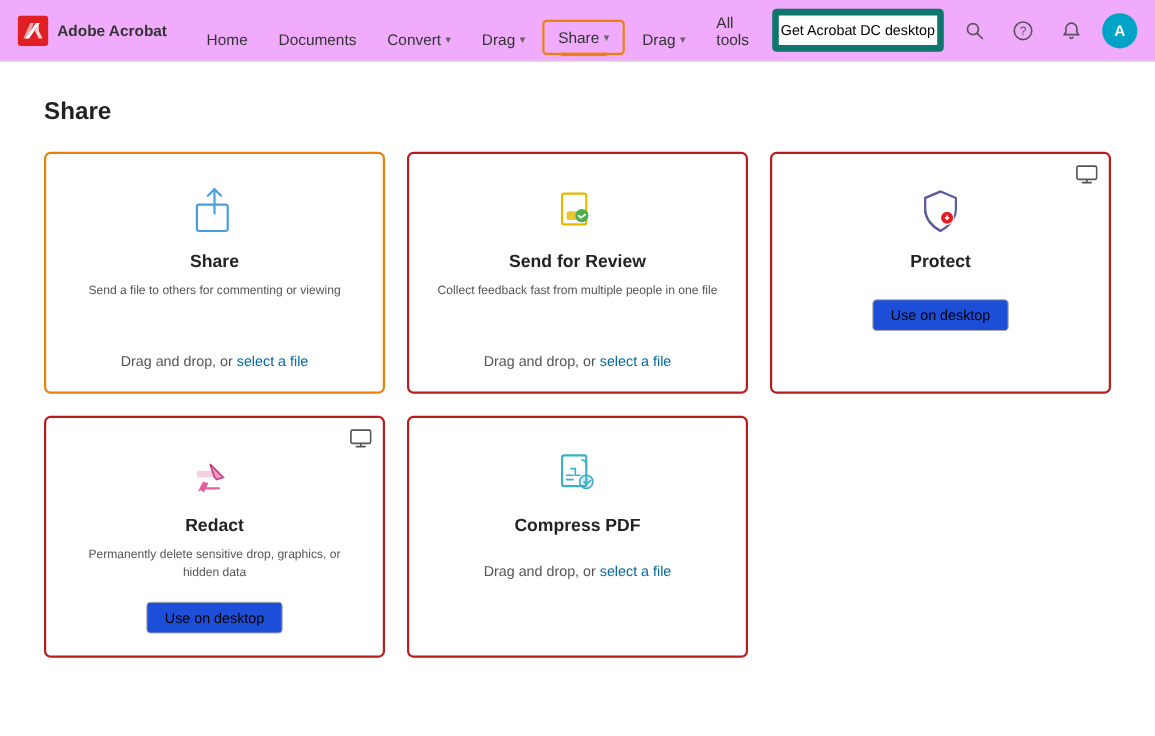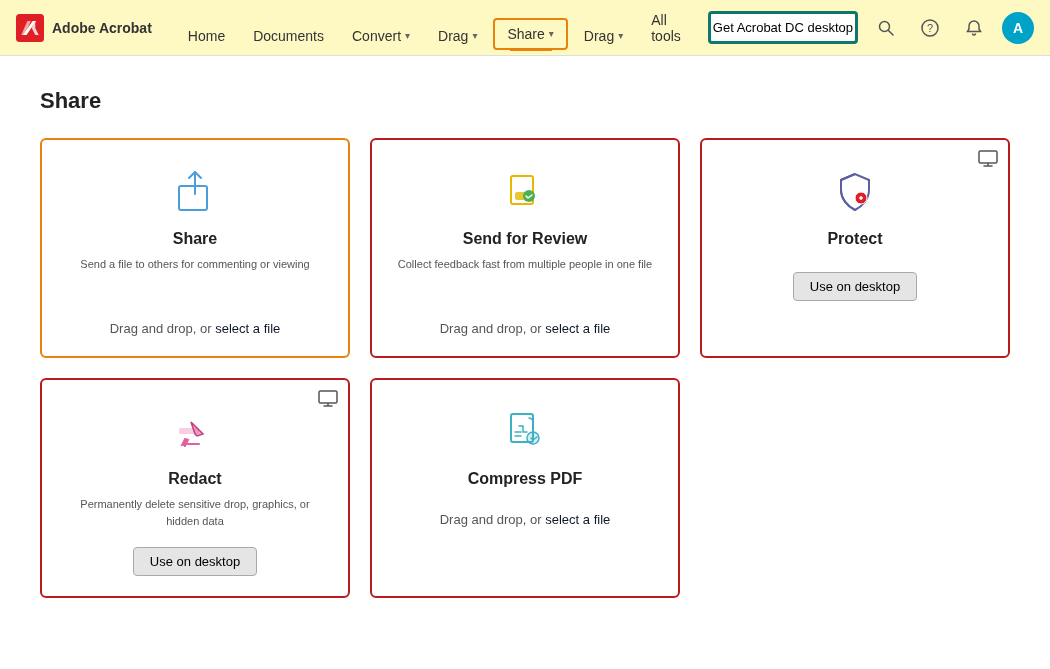--- a/index.html
+++ b/index.html
@@ -1,21 +1,21 @@
 <!DOCTYPE html>
 <html><head>
   <meta charset="utf-8">
   <style>
     * { box-sizing: border-box; margin: 0; padding: 0; }
     body { font-family: 'Segoe UI', Arial, sans-serif; background: #f5f5f5; color: #333; }
 
     
     .navbar {
       display: flex; align-items: center;
-      background: #fef9c3;
+      background: #f0abfc;
       border-bottom: 1px solid #ddd;
       height: 56px; padding: 0 16px;
       position: relative; z-index: 10;
     }
     .navbar-brand { display: flex; align-items: center; gap: 8px; margin-right: 24px; }
     .brand-logo { width: 28px; height: 28px; }
     .brand-name { font-size: 14px; font-weight: 600; color: #333; }
     .nav-links { display: flex; align-items: flex-end; gap: 4px; flex: 1; }
     .nav-item {
       padding: 6px 12px; font-size: 14px; color: #333; cursor: pointer;
@@ -30,21 +30,21 @@
     .nav-item.active::after {
       content: '';
       position: absolute;
       bottom: -3px; left: 50%; transform: translateX(-50%);
       width: 60%; height: 3px;
       background: #e8820c;
     }
     .chevron { font-size: 10px; color: #666; }
     .nav-right { display: flex; align-items: center; gap: 12px; }
     .btn-desktop {
-      border: 3px solid #0f766e; background: #fff;
+      border: 6px solid #0f766e; background: #fff;
       padding: 6px 2px; border-radius: 4px; font-size: 13px; cursor: pointer;
     }
     .icon-btn {
       width: 32px; height: 32px; display: flex; align-items: center;
       justify-content: center; cursor: pointer; border-radius: 50%;
       font-size: 18px; color: #555;
     }
     .avatar {
       width: 32px; height: 32px; border-radius: 50%;
       background: #00a3c8; display: flex; align-items: center;
@@ -72,28 +72,28 @@
       cursor: pointer;
       min-height: 220px;
     }
     .card.selected {
       border: 2px solid #e8820c;
     }
     .card-icon { margin-bottom: 14px; }
     .card-title { font-size: 16px; font-weight: 700; color: #222; margin-bottom: 8px; }
     .card-desc { font-size: 11px; color: #555; line-height: 1.5; flex: 1; }
     .card-action { margin-top: 16px; font-size: 13px; color: #555; }
-    .card-action a, .select-file { color: #0f172a; text-decoration: none; cursor: pointer; }
+    .card-action a, .select-file { color: #0369a1; text-decoration: none; cursor: pointer; }
     .desktop-tag {
       position: absolute; top: 10px; right: 10px;
       font-size: 18px; color: #555;
     }
     .btn-use-desktop {
       margin-top: 16px;
-      border: 1px solid #aaa; background: #e5e5e5;
+      border: 1px solid #aaa; background: #1d4ed8;
       padding: 6px 16px; border-radius: 4px; font-size: 13px; cursor: pointer;
     }
 
     
     svg { display: block; }
   </style>
 </head>
 <body>
 
 <nav class="navbar">

